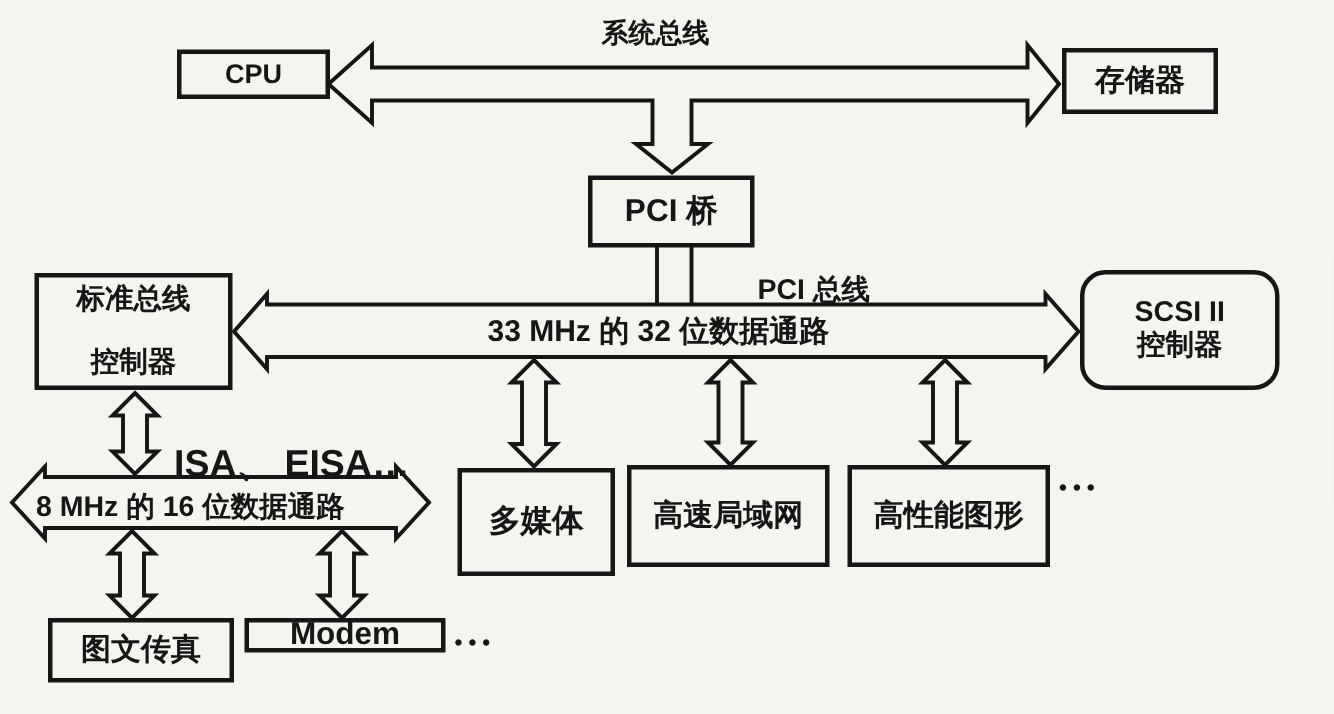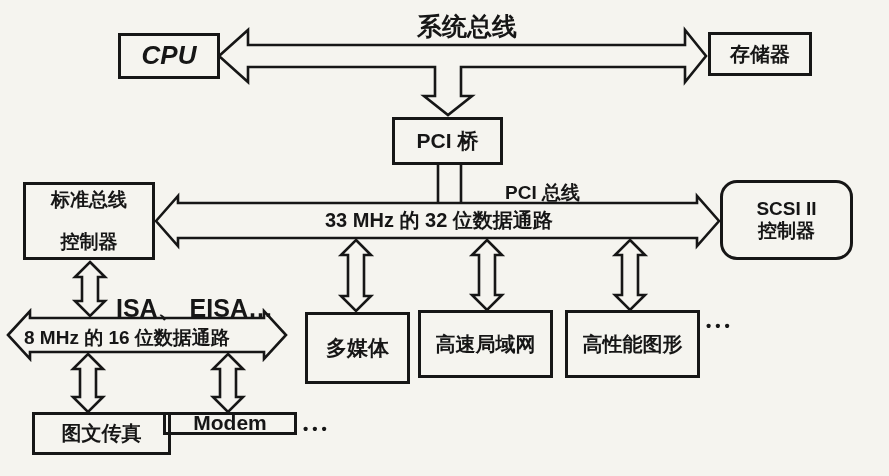--- a/index.html
+++ b/index.html
@@ -25,32 +25,32 @@
     line-height:1.15;
     background:transparent;
   }
   .lbl{
     position:absolute;
     font-weight:bold;
     white-space:nowrap;
   }
   .dots{letter-spacing:4px;font-size:15px;font-weight:bold;}
   
-  .b-cpu      {left:118px;top:33px; width:102px;height:46px;font-size:26px;font-style:italic;}
+  .b-cpu      {left:118px;top:33px; width:102px;height:33px;font-size:18px;}
   .b-memory   {left:708px;top:32px; width:104px;height:44px;font-size:20px;}
   .b-bridge   {left:392px;top:117px;width:111px;height:48px;font-size:21px;}
   .b-stdctl   {left:23px; top:182px;width:132px;height:78px;font-size:19px;gap:20px;}
   .b-scsi     {left:720px;top:180px;width:133px;height:80px;font-size:19px;border-radius:17px;}
   .b-mm       {left:305px;top:312px;width:105px;height:72px;font-size:21px;}
   .b-lan      {left:418px;top:310px;width:135px;height:68px;font-size:20px;}
   .b-gfx      {left:565px;top:310px;width:135px;height:68px;font-size:20px;}
-  .b-fax      {left:32px; top:412px;width:139px;height:43px;font-size:20px;}
+  .b-fax      {left:32px; top:412px;width:124px;height:43px;font-size:20px;}
   .b-modem    {left:163px;top:412px;width:134px;height:23px;font-size:21px;}
   
-  .l-sysbus   {left:417px;top:10px; font-size:25px;}
+  .l-sysbus   {left:401px;top:10px; font-size:18px;}
   .l-pcibus   {left:494px;top:180px;font-size:19px;margin-left:11px;}
   .l-pcipath  {left:325px;top:207px;font-size:20px;}
   .l-isaeisa  {left:116px;top:292px;font-size:25px;}
   .l-isapath  {left:24px; top:325px;font-size:19px;}
   .l-morepci  {left:706px;top:317px;}
   .l-moreisa  {left:303px;top:420px;}
 </style>
 </head>
 <body>
 

